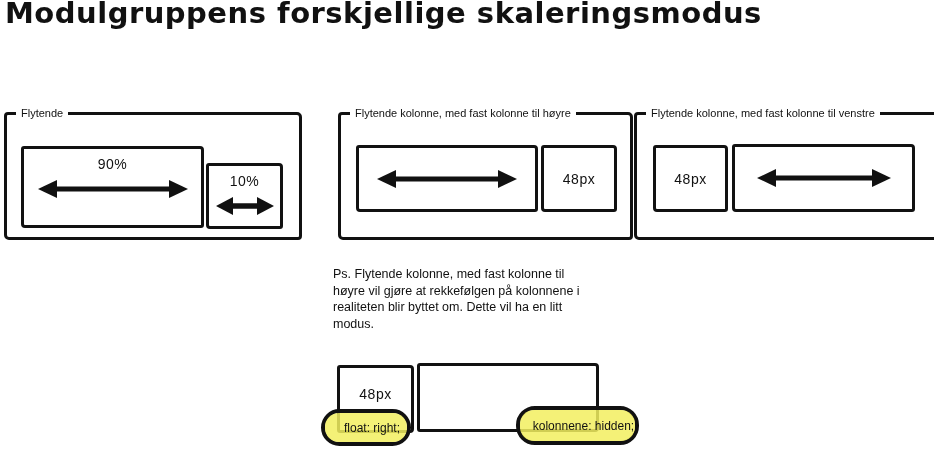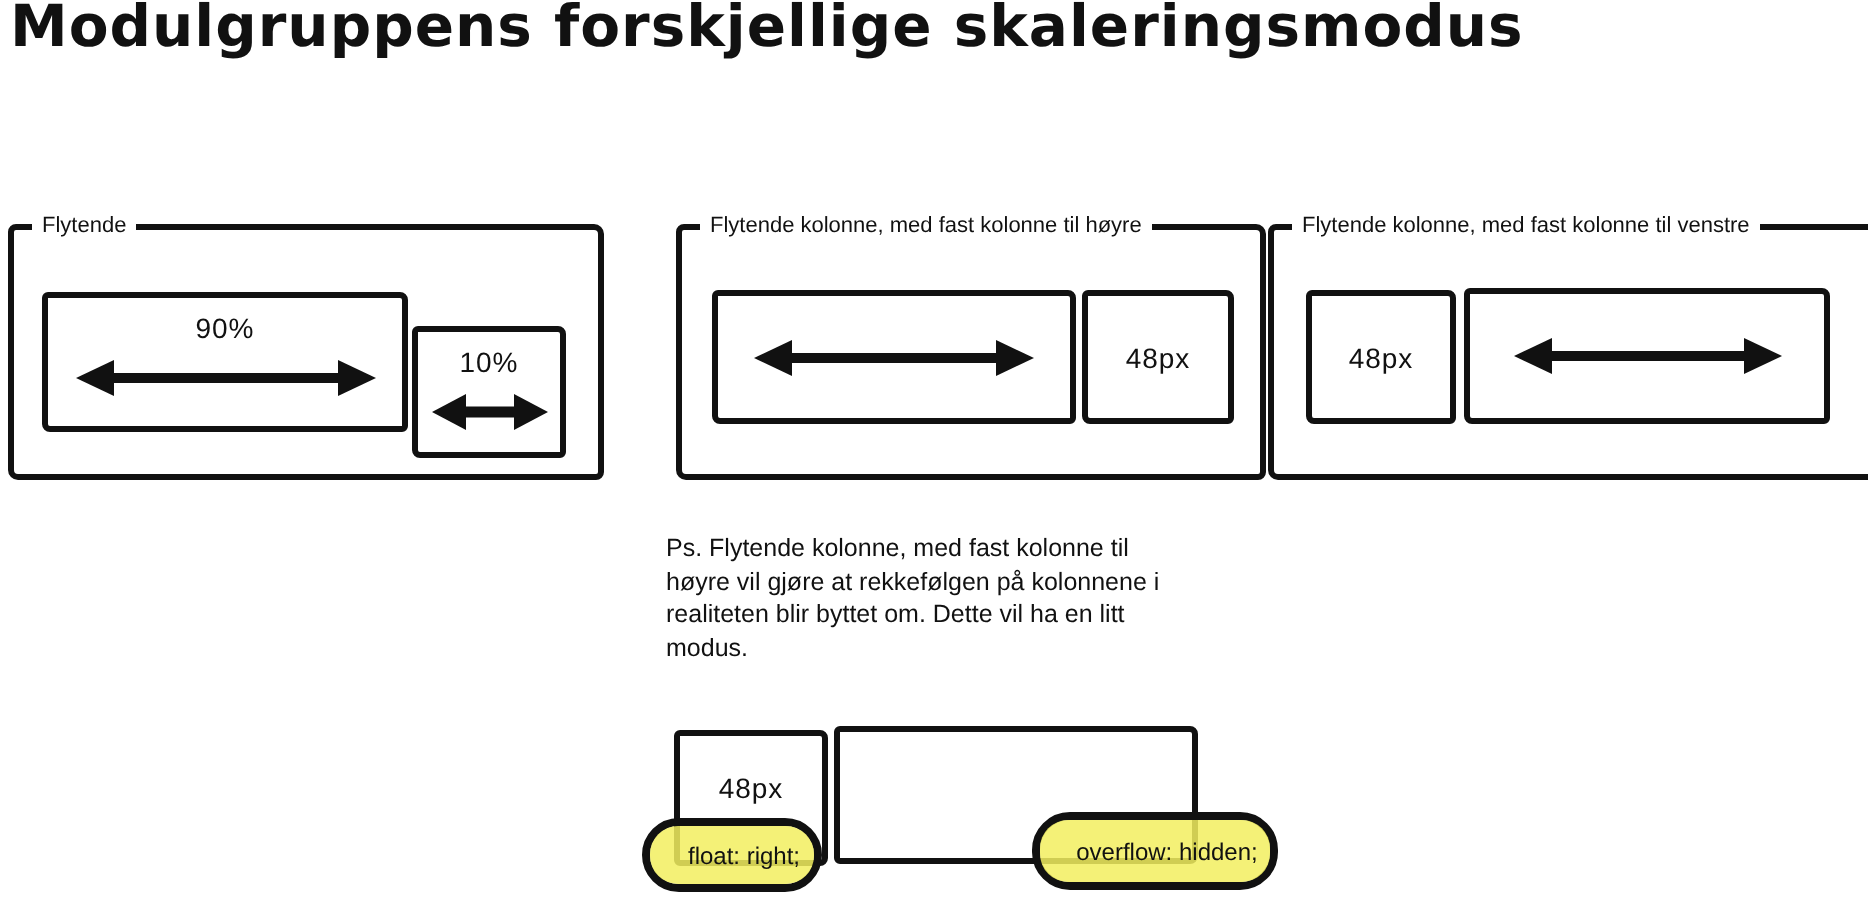--- a/index.html
+++ b/index.html
@@ -42,21 +42,21 @@
   .colbox{
     position:absolute;
     border:3px solid var(--ink);
     border-radius:3px 4px 3px 4px;
     background:var(--background);
     display:flex;flex-direction:column;
     align-items:center;justify-content:center;
     box-sizing:border-box;
   }
   .collabel{font-size:14px;letter-spacing:0.5px;}
-  .panel-1 .col-a{left:14px;top:31px;width:183px;height:70px;justify-content:flex-start;padding-top:7px;}
+  .panel-1 .col-a{left:14px;top:31px;width:183px;height:82px;justify-content:flex-start;padding-top:7px;}
   .panel-1 .col-b{left:199px;top:48px;width:77px;height:66px;justify-content:flex-start;padding-top:7px;}
   .panel-1 .arrow{margin-top:6px;}
   .panel-2 .col-a{left:15px;top:30px;width:182px;height:67px;}
   .panel-2 .col-b{left:200px;top:30px;width:76px;height:67px;}
   .panel-3 .col-a{left:16px;top:30px;width:75px;height:67px;}
   .panel-3 .col-b{left:95px;top:29px;width:183px;height:68px;}
   
   .note{
     position:absolute;left:333px;top:266px;
     font-size:12.5px;line-height:16.5px;
@@ -155,16 +155,16 @@
 
   <div class="ex-box ex-small">
     <span class="collabel">48px</span>
   </div>
   <div class="ex-box ex-large"></div>
 
   <div class="pill pill-float">
     <span>float: right;</span>
   </div>
   <div class="pill pill-overflow">
-    <span>overflow: hidden;</span>
+    <span>kolonnene: hidden;</span>
   </div>
 
 </div>
 
 </body></html>

